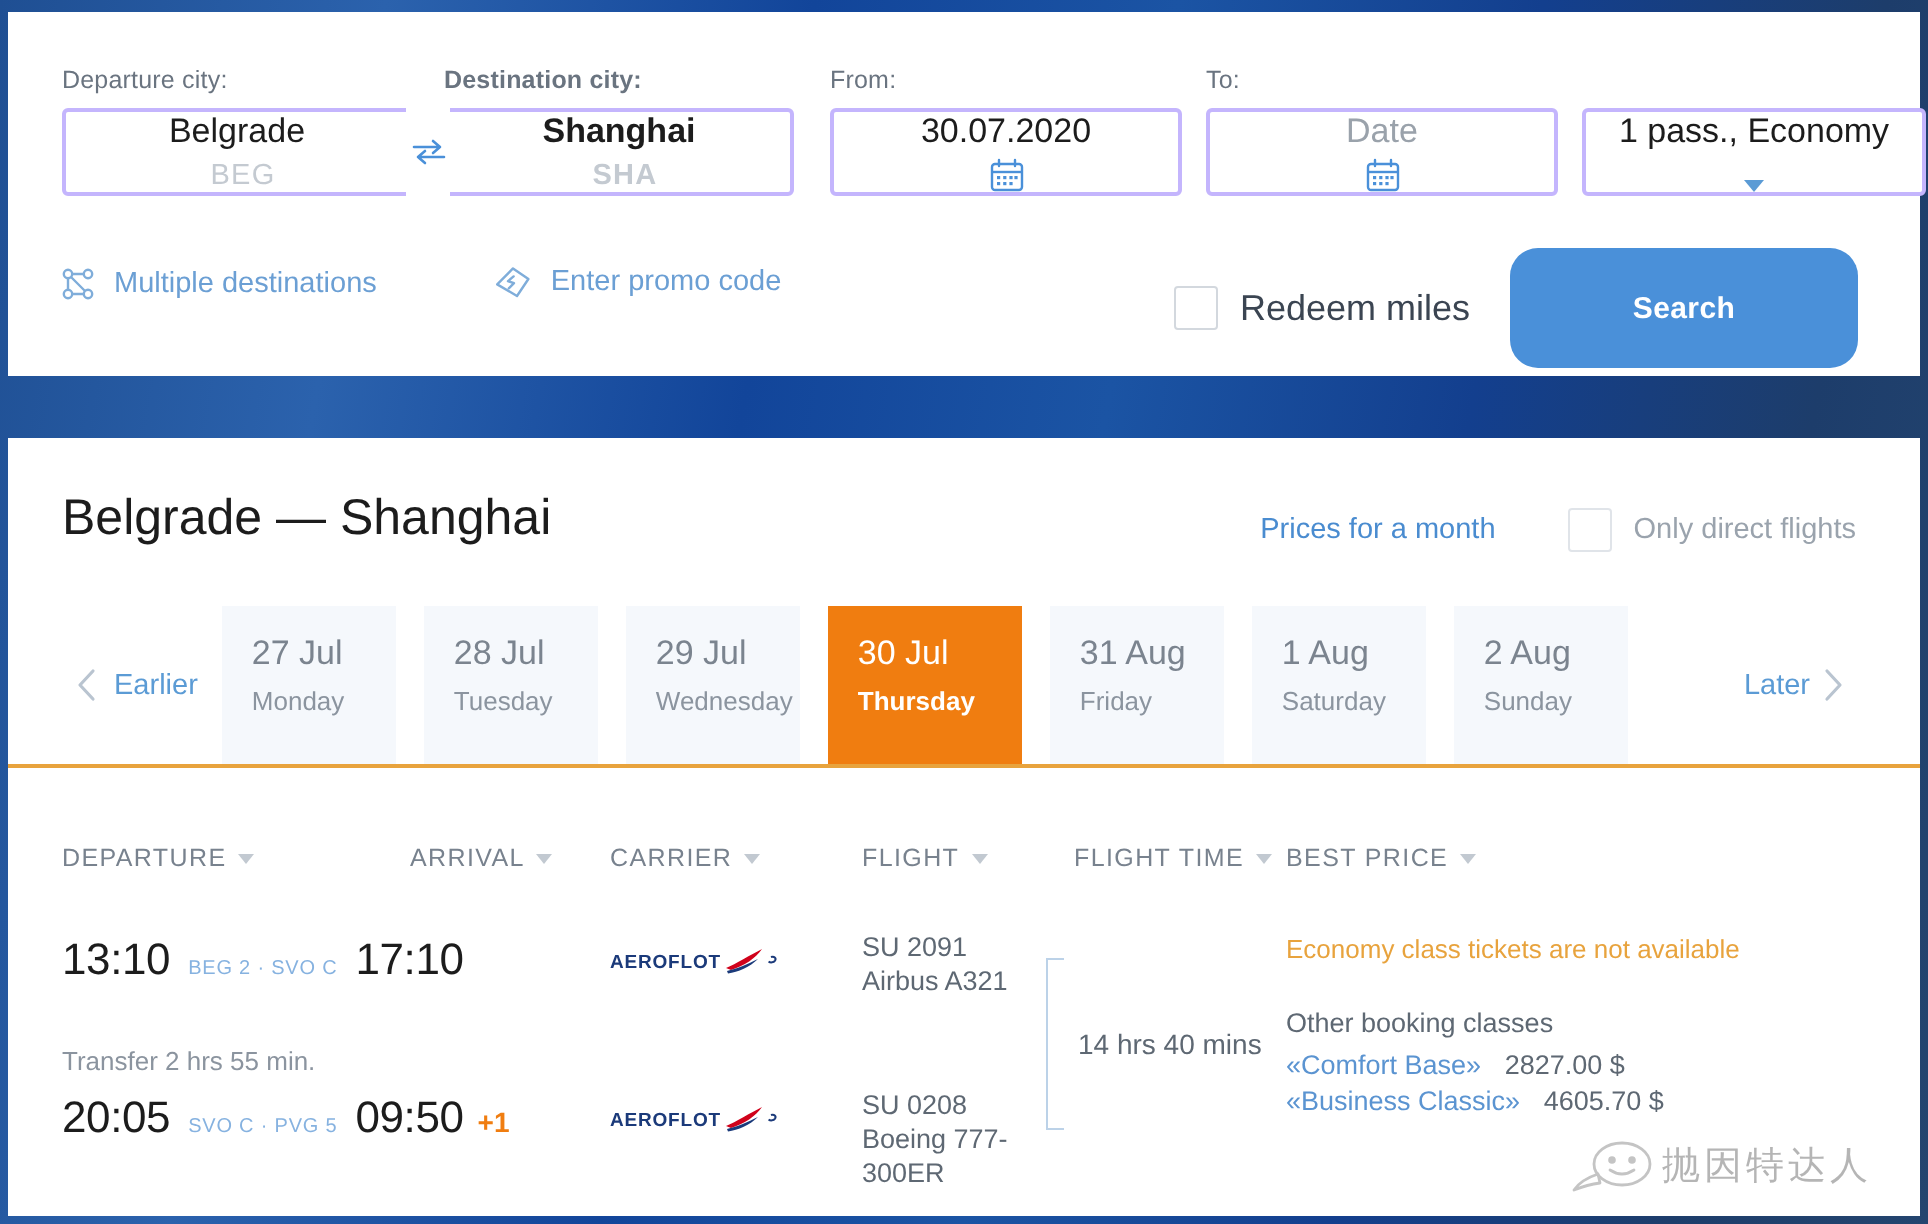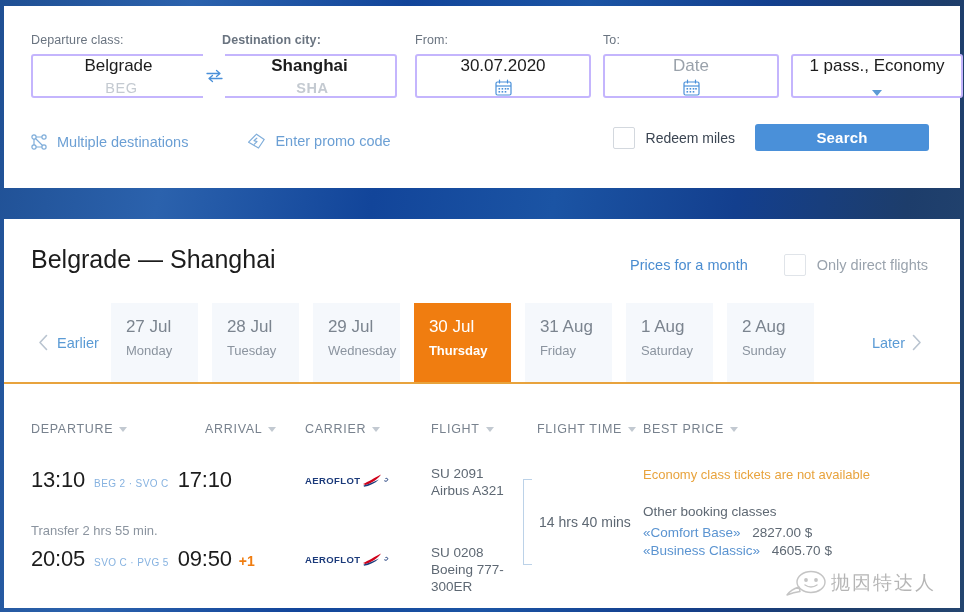--- a/index.html
+++ b/index.html
@@ -115,28 +115,28 @@
     display: flex;
     align-items: center;
   }
   .chk {
     width: 22px; height: 22px;
     border: 1px solid #d3d8de;
     border-radius: 2px;
     background: #fff;
     margin-right: 11px;
   }
-  .chk-label { font-size: 14px; color: #3b4552; }
+  .chk-label { font-size: 18px; color: #3b4552; }
 
   .search-btn {
-    width: 174px; height: 27px;
+    width: 174px; height: 60px;
     margin-left: 20px;
     background: #4a90d9;
     border: none;
-    border-radius: 3px;
+    border-radius: 14px;
     color: #fff;
     font-size: 15px;
     font-weight: bold;
     font-family: "Liberation Sans", sans-serif;
     cursor: pointer;
     letter-spacing: .2px;
   }
 
   
   .results-panel {
@@ -336,21 +336,21 @@
   }
 </style>
 </head>
 <body>
 
 <div class="search-panel">
 
   <div class="field-row">
 
     <div class="field-group fg-dep">
-      <span class="field-label">Departure class:</span>
+      <span class="field-label">Departure city:</span>
       <div class="field-box">
         <span class="field-value">Belgrade</span>
         <span class="field-code">BEG</span>
       </div>
     </div>
 
     <div class="swap-icon">
       <svg width="17" height="14" viewBox="0 0 17 14">
         <path d="M1 4.5 H14 M10.5 1.5 L14 4.5 L10.5 7.5" fill="none" stroke="#4a90d9" stroke-width="1.3" stroke-linecap="round" stroke-linejoin="round"></path>
         <path d="M16 9.5 H3 M6.5 6.5 L3 9.5 L6.5 12.5" fill="none" stroke="#4a90d9" stroke-width="1.3" stroke-linecap="round" stroke-linejoin="round"></path>

